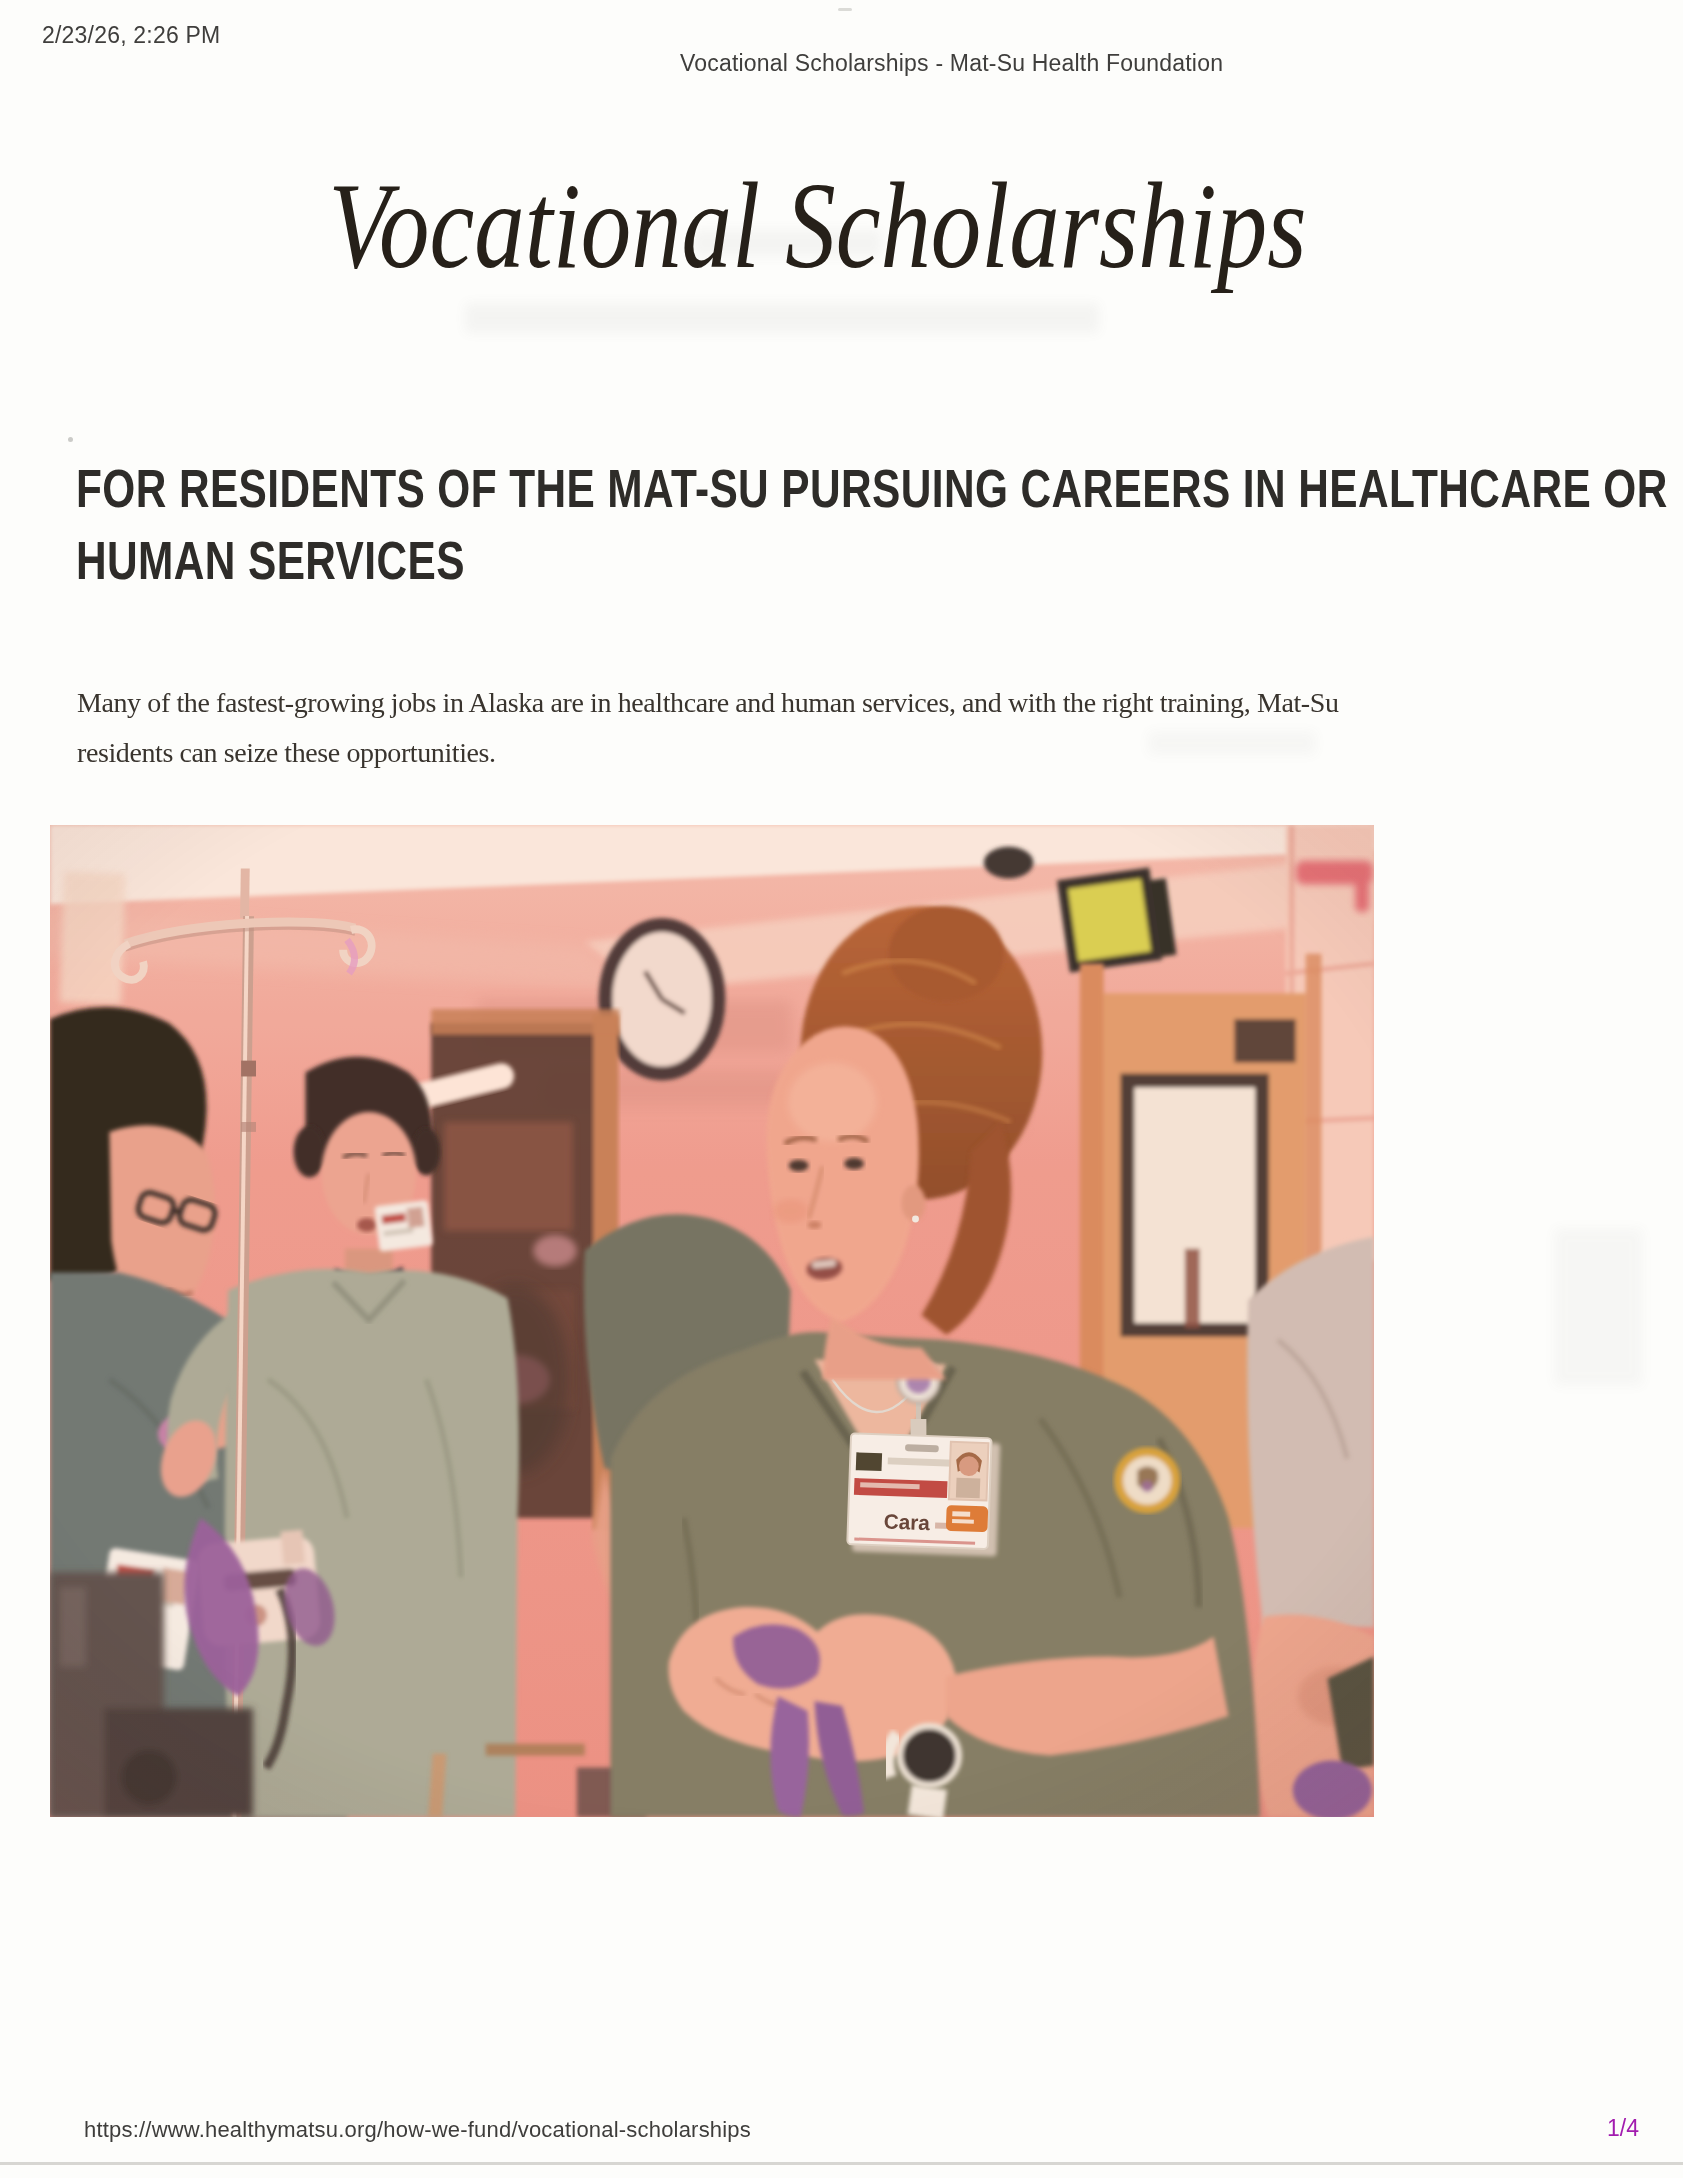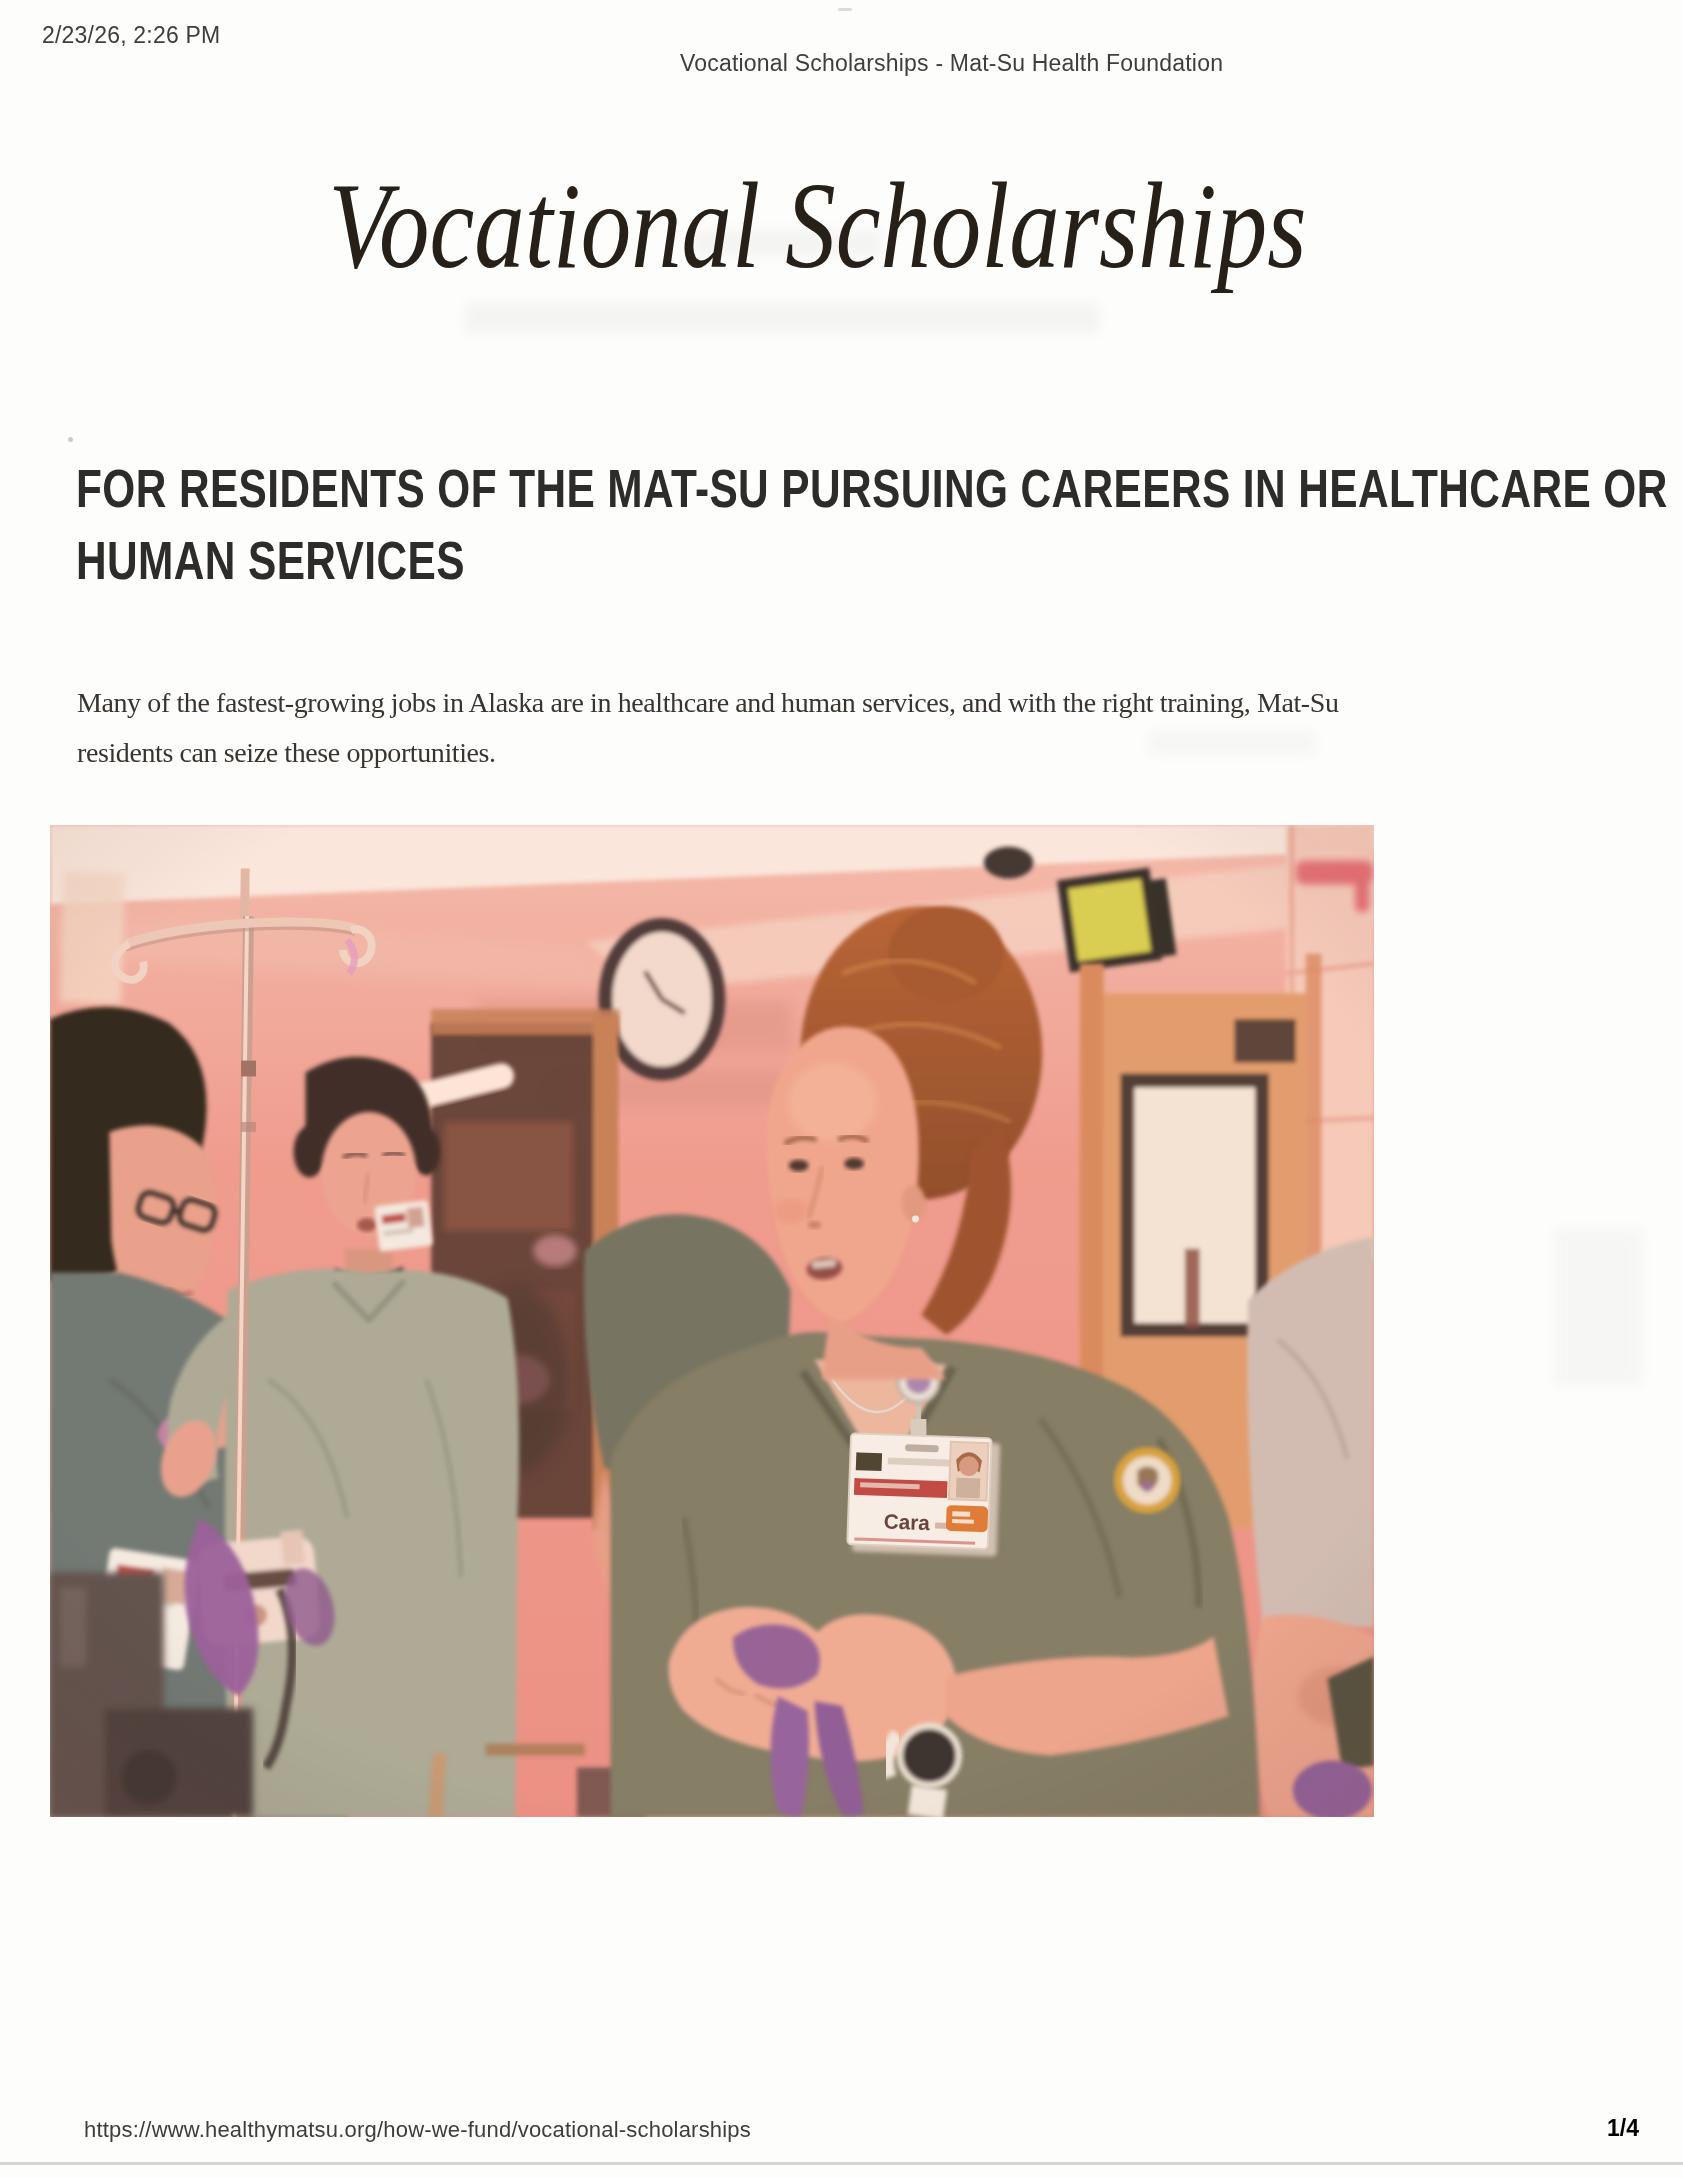--- a/index.html
+++ b/index.html
@@ -18,21 +18,21 @@
   .ph-title{
     position:absolute;left:680px;top:24px;
     font-size:23px;color:#3f3e3c;letter-spacing:0.2px;margin-top:26px;
   }
   .pf-url{
     position:absolute;left:42px;top:2117px;
     font-size:22px;color:#3e3d3b;letter-spacing:0.2px;margin-left:42px;
   }
   .pf-page{
     position:absolute;right:44px;top:2115px;
-    font-size:23px;color:#000000;font-weight:bold;
+    font-size:23px;color:#a21caf;
   }
   .scan-edge-line{
     position:absolute;left:0;top:2162px;width:1683px;height:3px;
     background:#c9c8c4;opacity:.75;
   }
   
   .article-title{
     position:absolute;left:0;top:73px;width:1683px;
     text-align:center;
     font-family:"Liberation Serif",serif;

